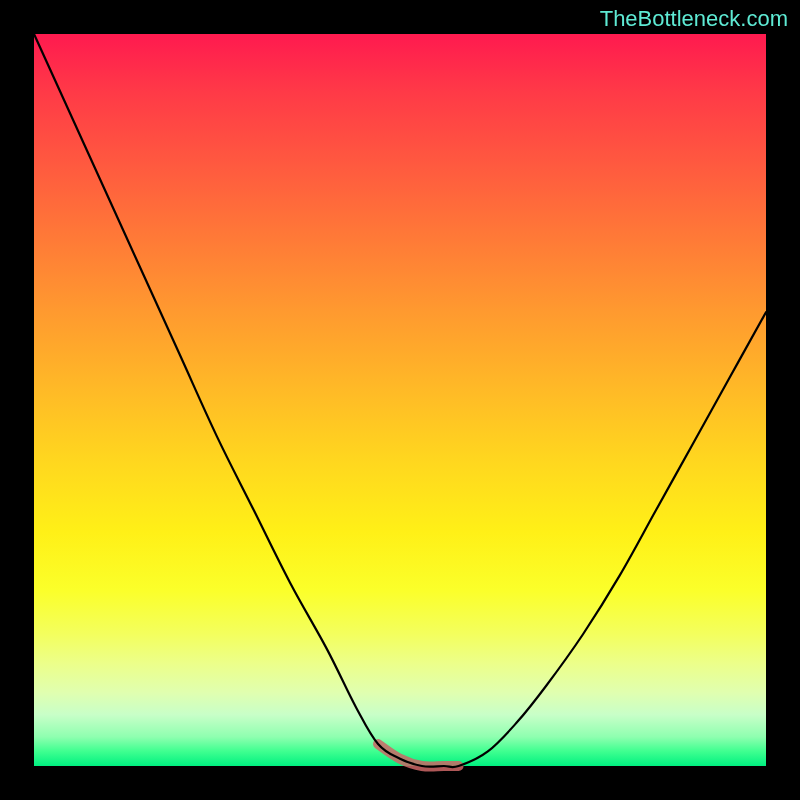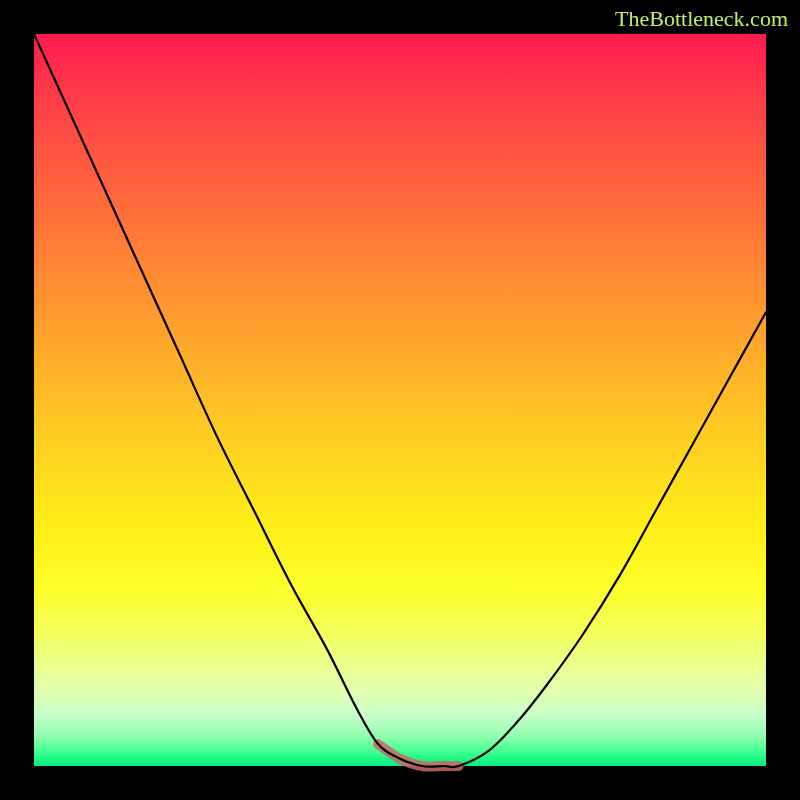--- a/index.html
+++ b/index.html
@@ -7,24 +7,24 @@
   .container {
     position: relative;
     width: 800px;
     height: 800px;
     background: #000;
   }
   .watermark {
     position: absolute;
     top: 6px;
     right: 12px;
-    font-family: Liberation Serif, serif;
+    font-family: Liberation Sans, sans-serif;
     font-size: 22px;
     font-weight: 500;
-    color: #bef264;
+    color: #5eead4;
     z-index: 10;
   }
   .plot-area {
     position: absolute;
     left: 34px;
     top: 34px;
     width: 732px;
     height: 732px;
     background: linear-gradient(to bottom,
       #ff1a4f 0%,

